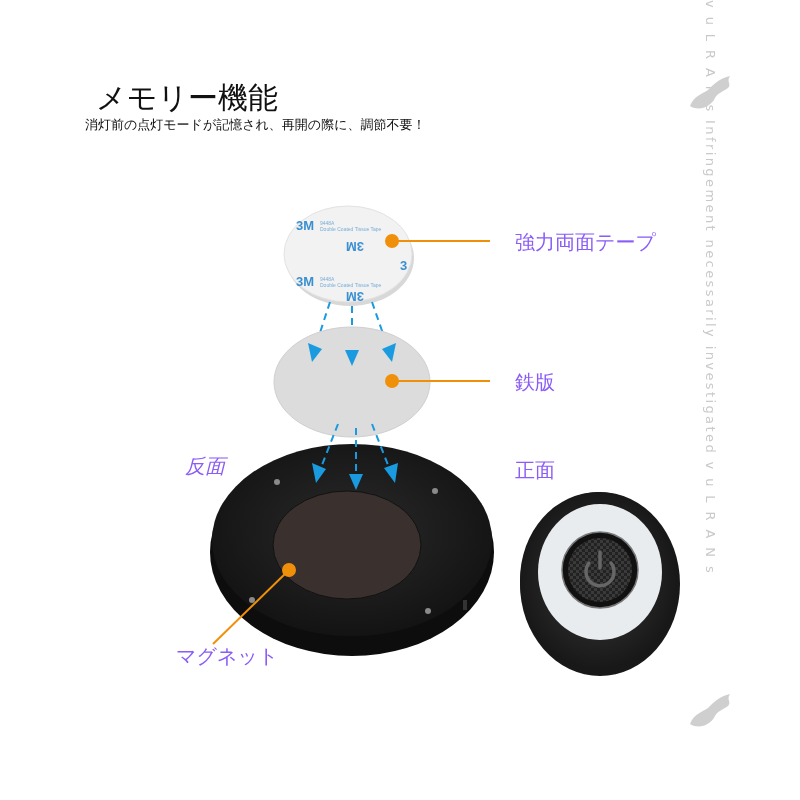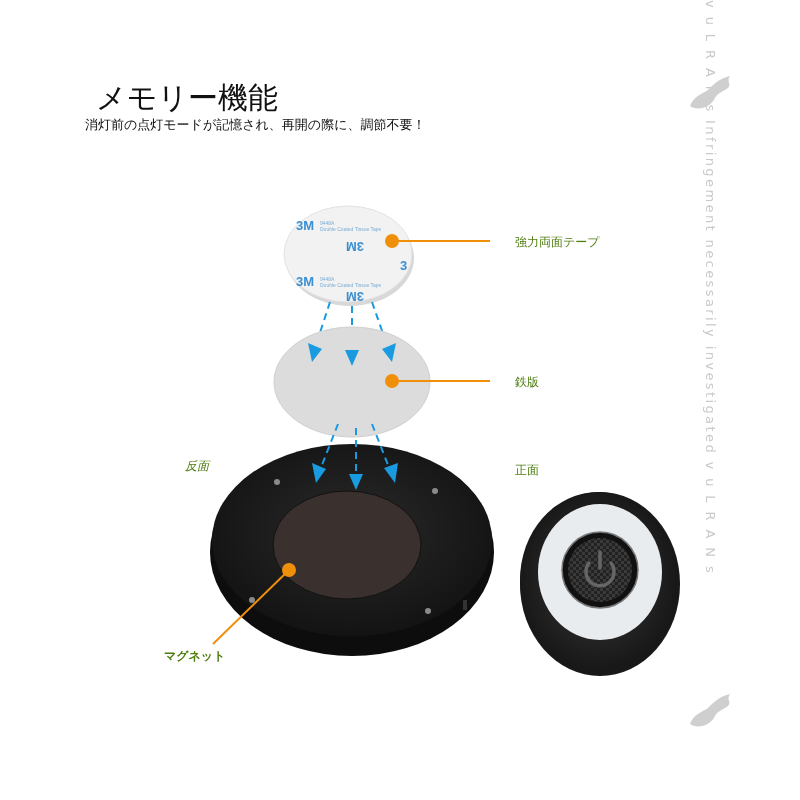--- a/index.html
+++ b/index.html
@@ -1,21 +1,21 @@
 <!DOCTYPE html>
 <html><head>
   <meta charset="utf-8">
   <style>
     html, body { margin: 0; padding: 0; background: #ffffff; }
     body { width: 800px; height: 800px; position: relative; overflow: hidden;
            font-family: "DejaVu Sans", "Liberation Sans", sans-serif; color: #111; }
     .abs { position: absolute; }
     .title { left: 84px; top: 80px; font-size: 30px; font-weight: 500; letter-spacing: 0px; line-height: 36px; white-space: nowrap; margin-left: 12px; }
     .subtitle { left: 85px; top: 115px; font-size: 13px; line-height: 20px; white-space: nowrap; }
-    .label { font-size: 12px; line-height: 20px; white-space: nowrap; color: #4d7c0f; }
+    .label { font-size: 20px; line-height: 20px; white-space: nowrap; color: #8b5cf6; }
     svg.stage { position: absolute; left: 0; top: 0; }
     .wm-text { position: absolute; left: 702px; top: 0; width: 16px; height: 800px;
                color: #c9c9c9; font-size: 13px; font-family: "DejaVu Sans", sans-serif;
                writing-mode: vertical-rl; letter-spacing: 2.4px; white-space: nowrap; }
   </style>
 </head>
 <body>
 
 <div class="abs title">メモリー機能</div>
 <div class="abs subtitle">消灯前の点灯モードが記憶され、再開の際に、調節不要！</div>
@@ -117,21 +117,21 @@
     <circle cx="392" cy="381" r="7" fill="#f0900a"></circle>
   </g>
   <g>
     <line x1="289" y1="570" x2="213" y2="644" stroke="#f0900a" stroke-width="2"></line>
     <circle cx="289" cy="570" r="7" fill="#f0900a"></circle>
   </g>
 </svg>
 
 <div class="abs label" style="left:515px; top:232px;">強力両面テープ</div>
 <div class="abs label" style="left:515px; top:372px;">鉄版</div>
-<div class="abs label" style="left:164px; top:646px;font-weight:bold;">マグネット</div>
+<div class="abs label" style="left:176px; top:646px;">マグネット</div>
 <div class="abs label" style="left:185px; top:456px;font-style:italic;">反面</div>
 <div class="abs label" style="left:515px; top:460px;">正面</div>
 
 <div class="wm-text">v u L R A N s   Infringement   necessarily investigated   v u L R A N s</div>
 <svg class="abs" style="left:686px; top:72px;" width="50" height="42" viewBox="0 0 50 42">
   <path d="M4,34 C8,24 16,22 22,18 C28,12 34,6 44,4 C40,10 46,12 42,16 C36,20 30,22 28,28 C24,34 14,40 4,34 z" fill="#cfcfcf"></path>
 </svg>
 <svg class="abs" style="left:686px; top:690px;" width="50" height="42" viewBox="0 0 50 42">
   <path d="M4,34 C8,24 16,22 22,18 C28,12 34,6 44,4 C40,10 46,12 42,16 C36,20 30,22 28,28 C24,34 14,40 4,34 z" fill="#cfcfcf"></path>
 </svg>

